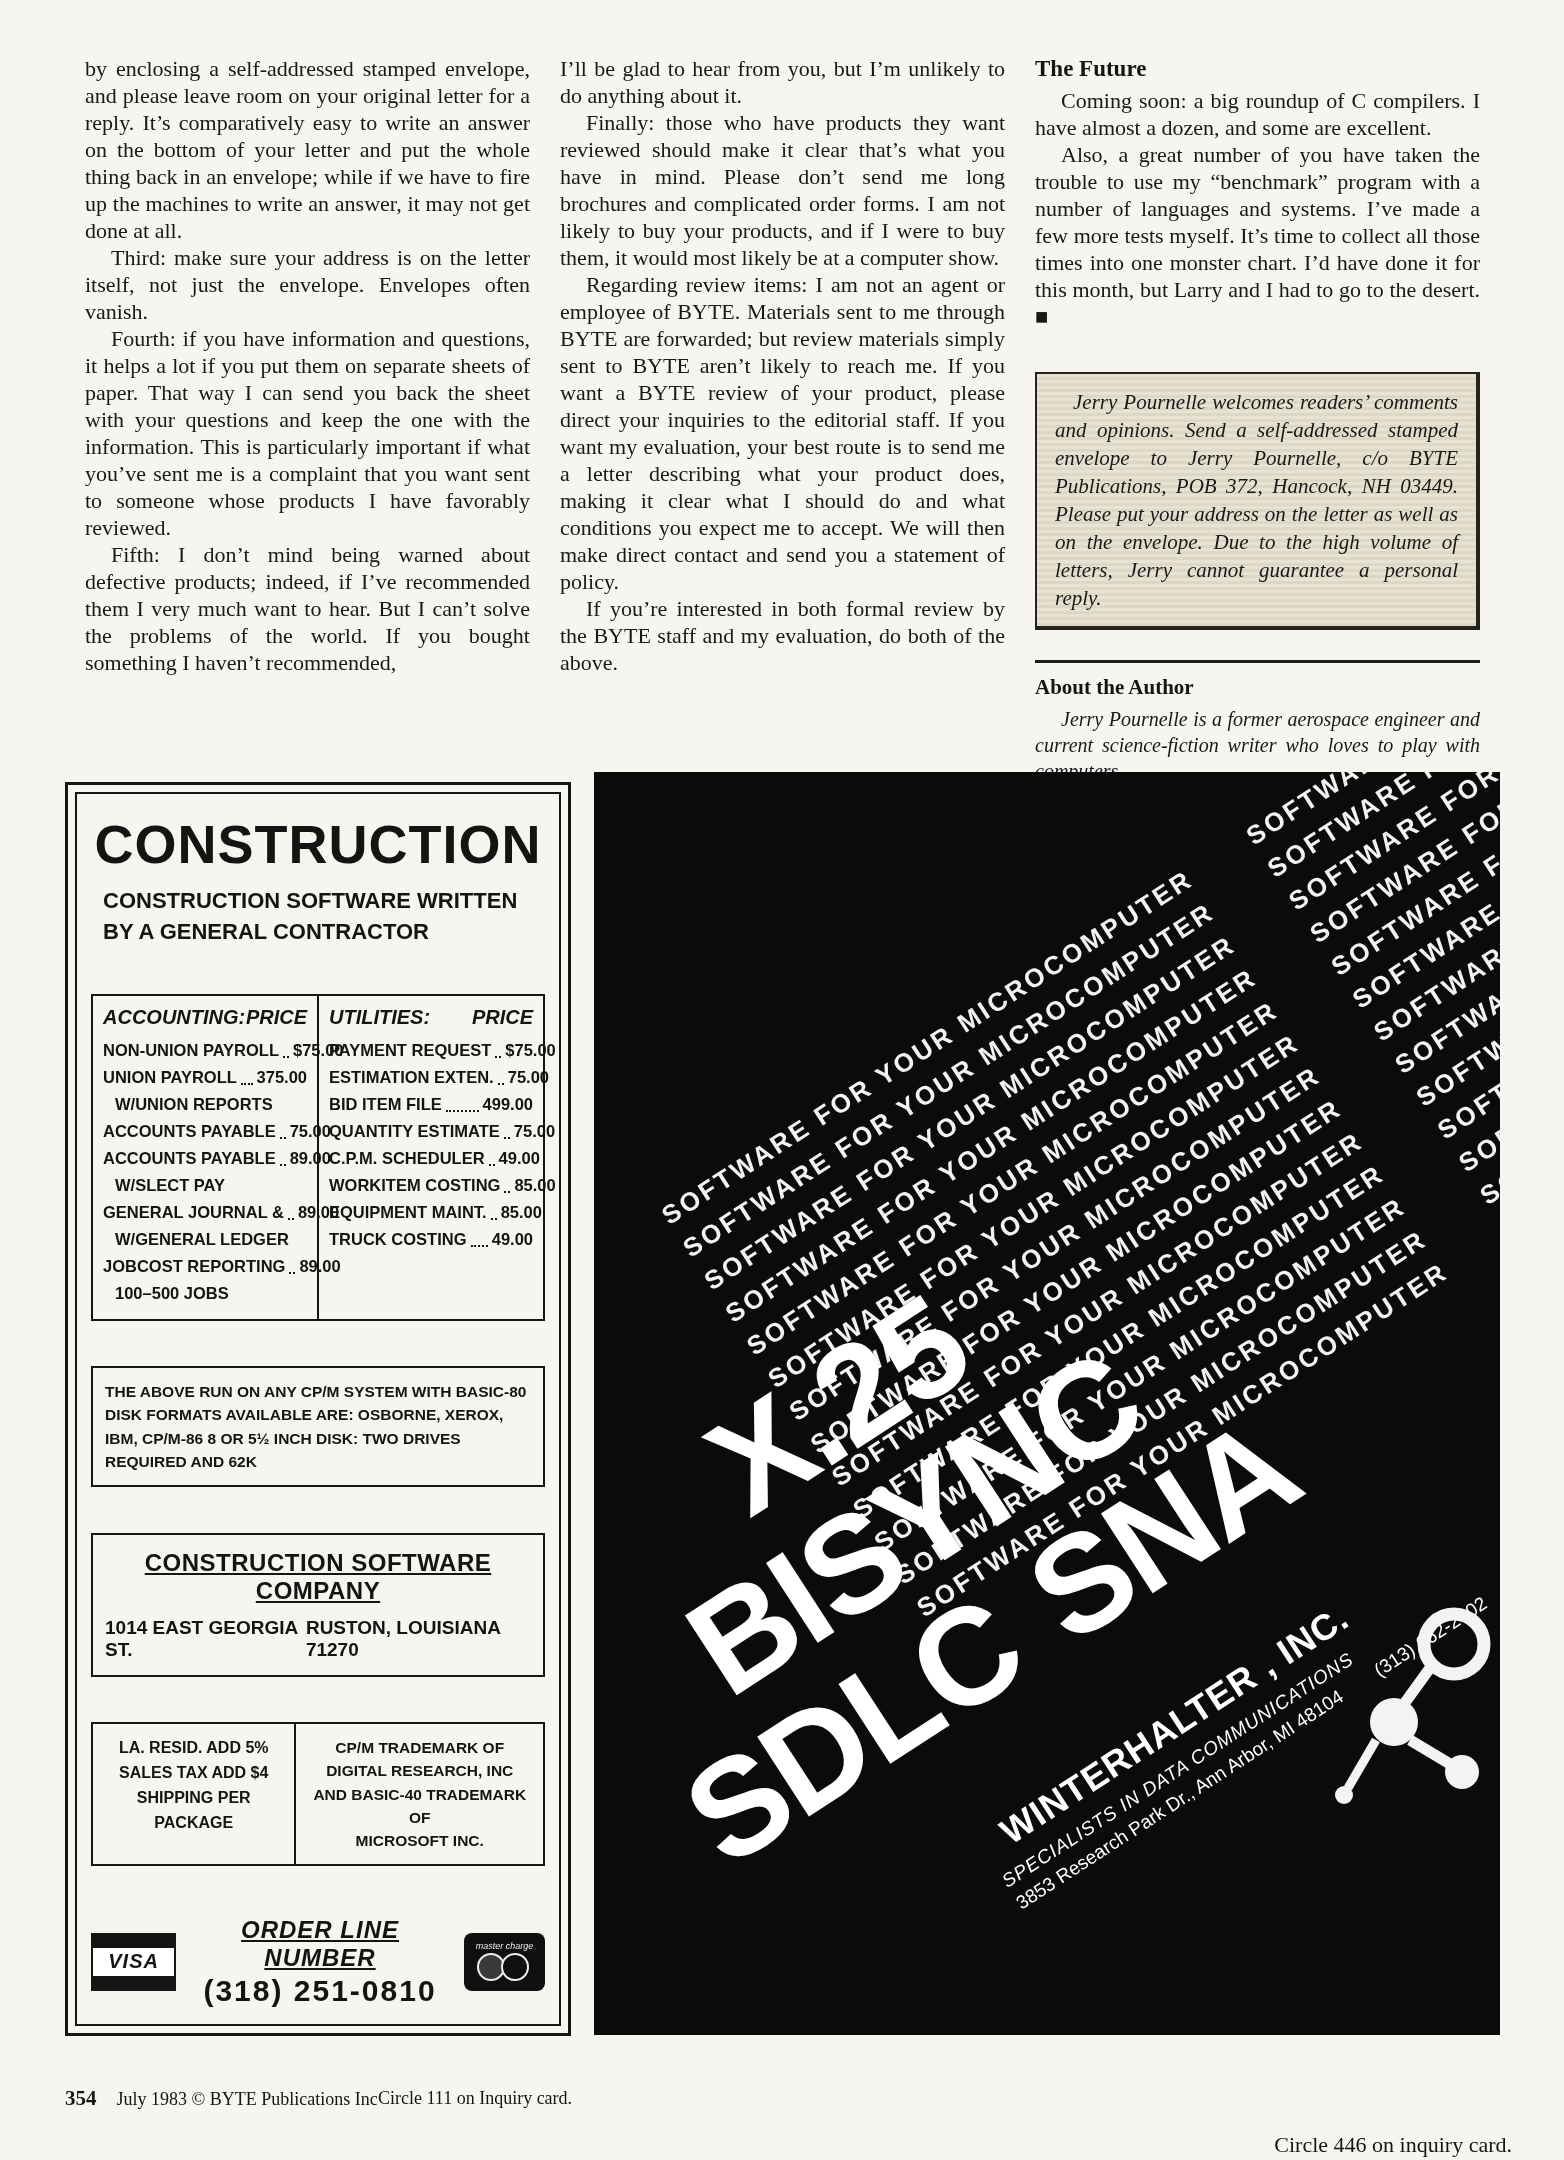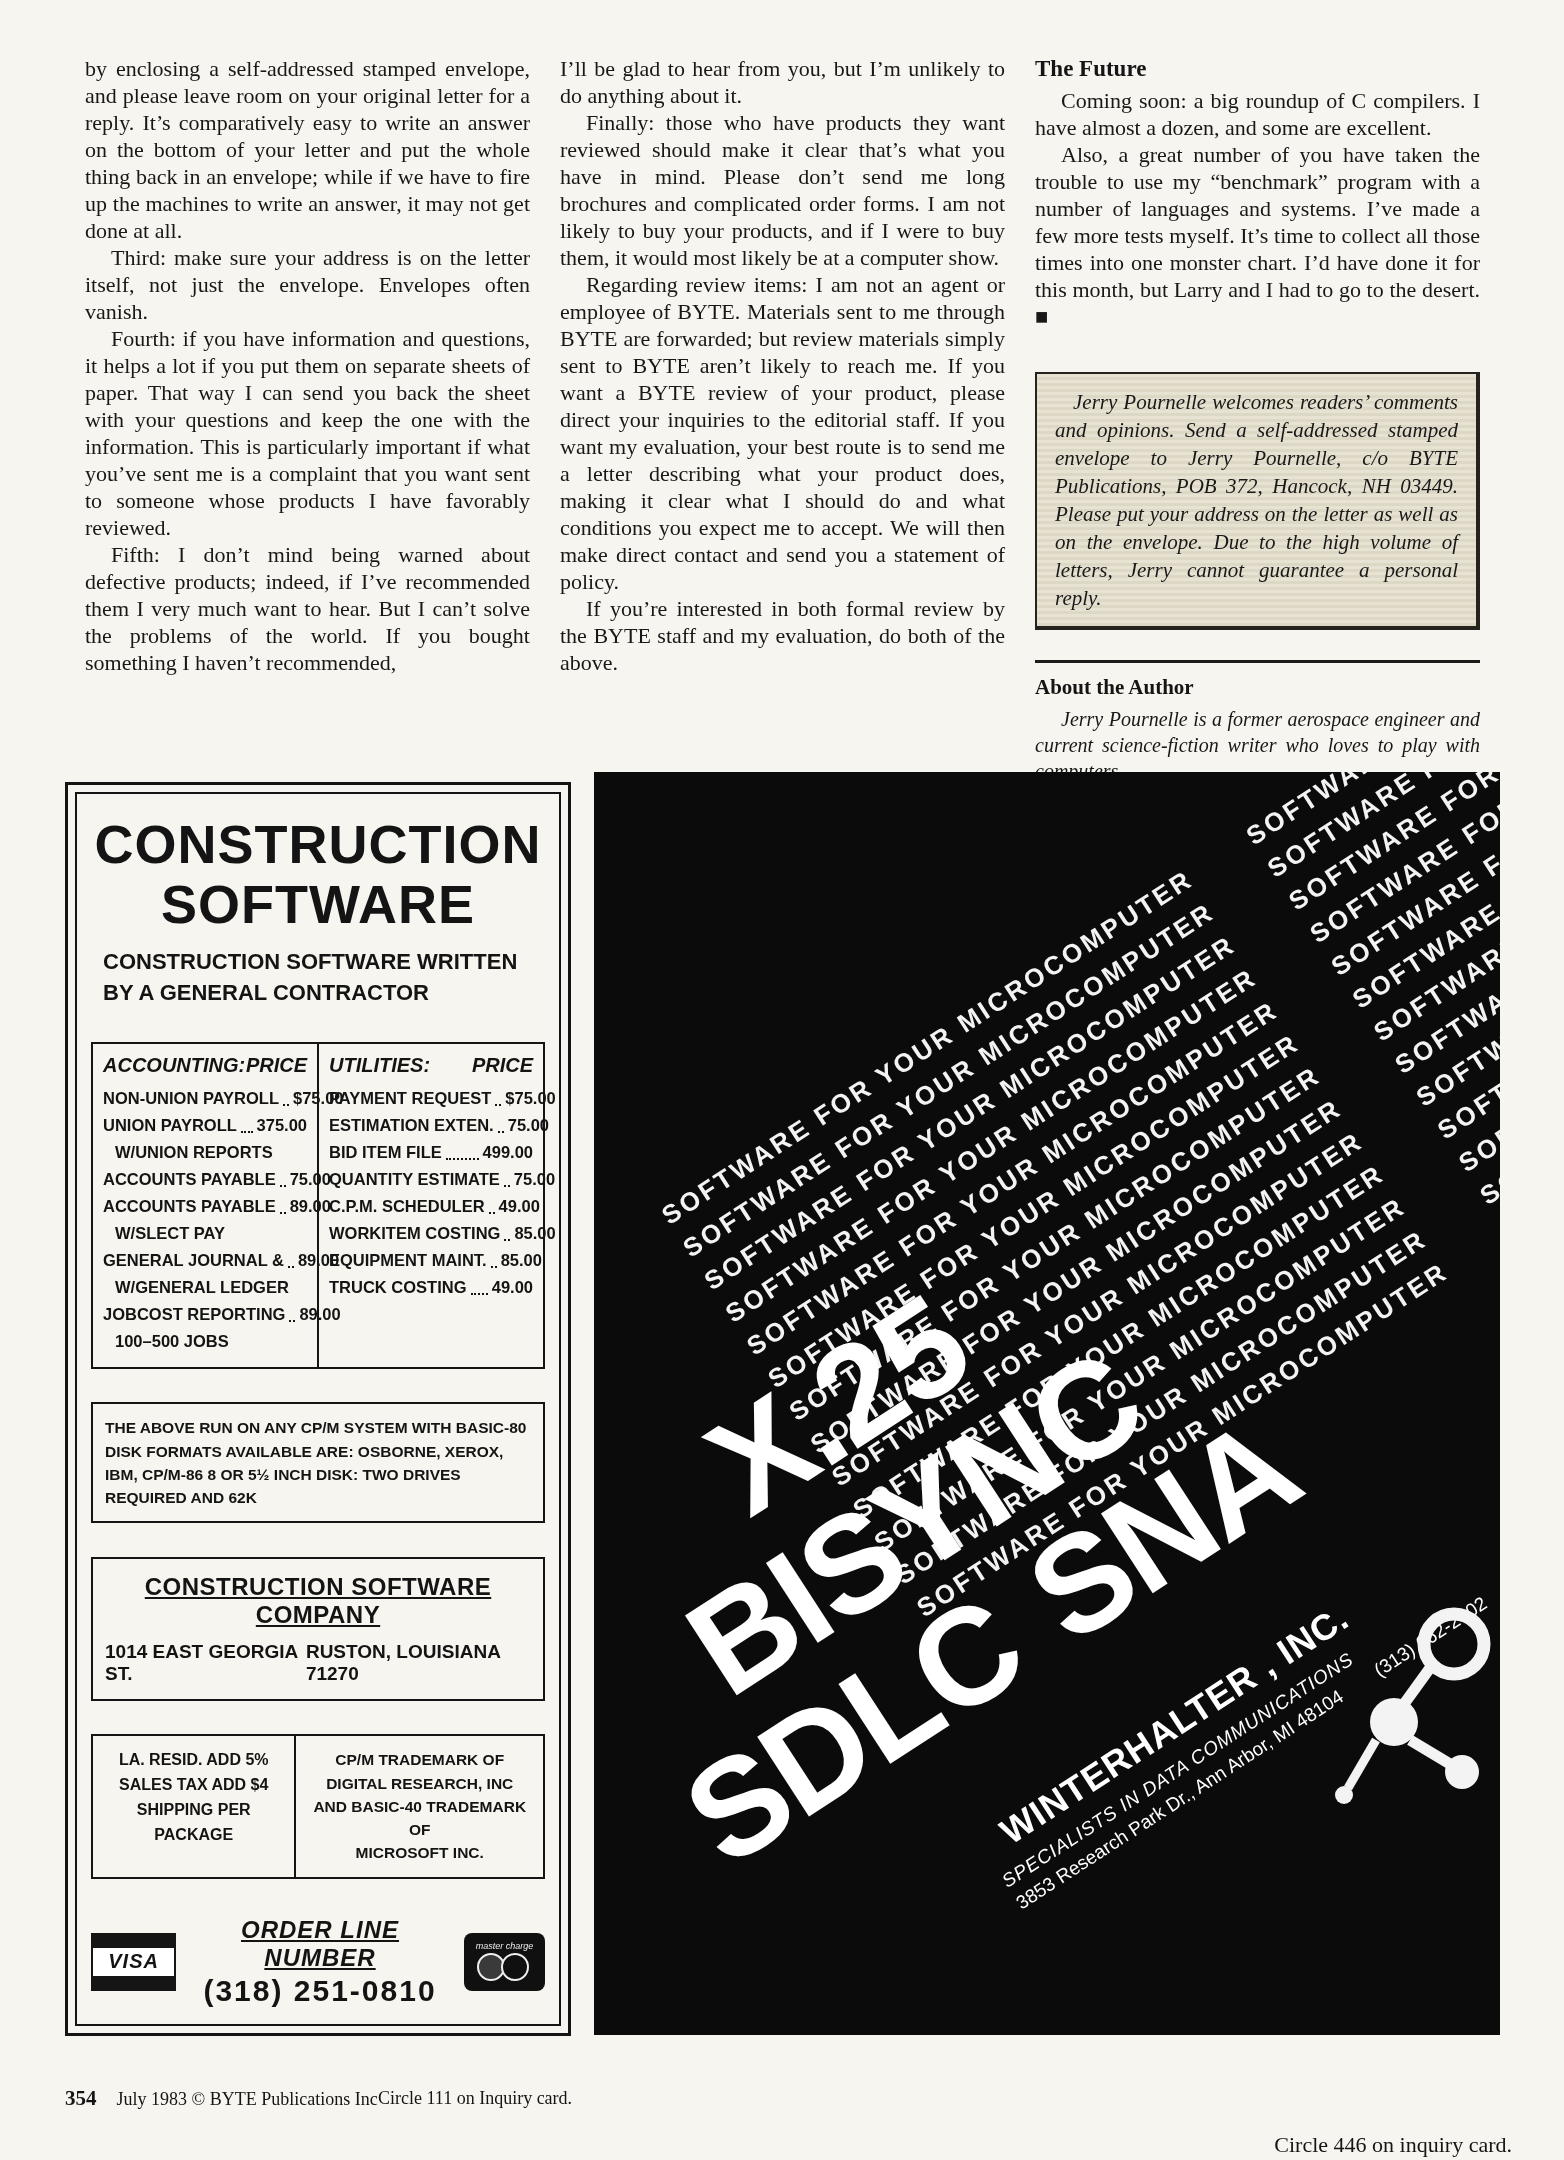--- a/index.html
+++ b/index.html
@@ -104,21 +104,20 @@
         <h4>About the Author</h4>
         <p>Jerry Pournelle is a former aerospace engineer and current science-fiction writer who loves to play with computers.</p>
       </div>
     </div>
   </div>
 
   <div class="adc">
     <div class="adc-in">
       <div>
         <div class="adc-title">CONSTRUCTION</div>
-        <div class="adc-title">SOFTWARE</div>
         <div class="adc-sub">CONSTRUCTION SOFTWARE WRITTEN BY A GENERAL CONTRACTOR</div>
       </div>
 
       <div class="pbox">
         <div class="pcol">
           <div class="phead">
             <span>ACCOUNTING:</span>
             <span>PRICE</span>
           </div>
           <div class="prow">

